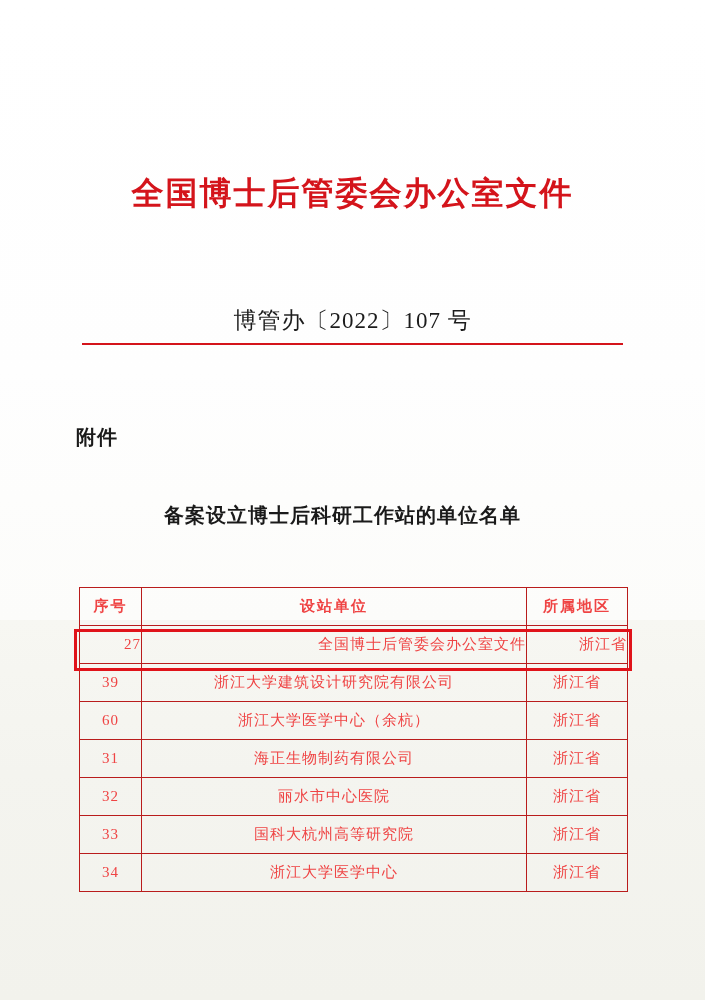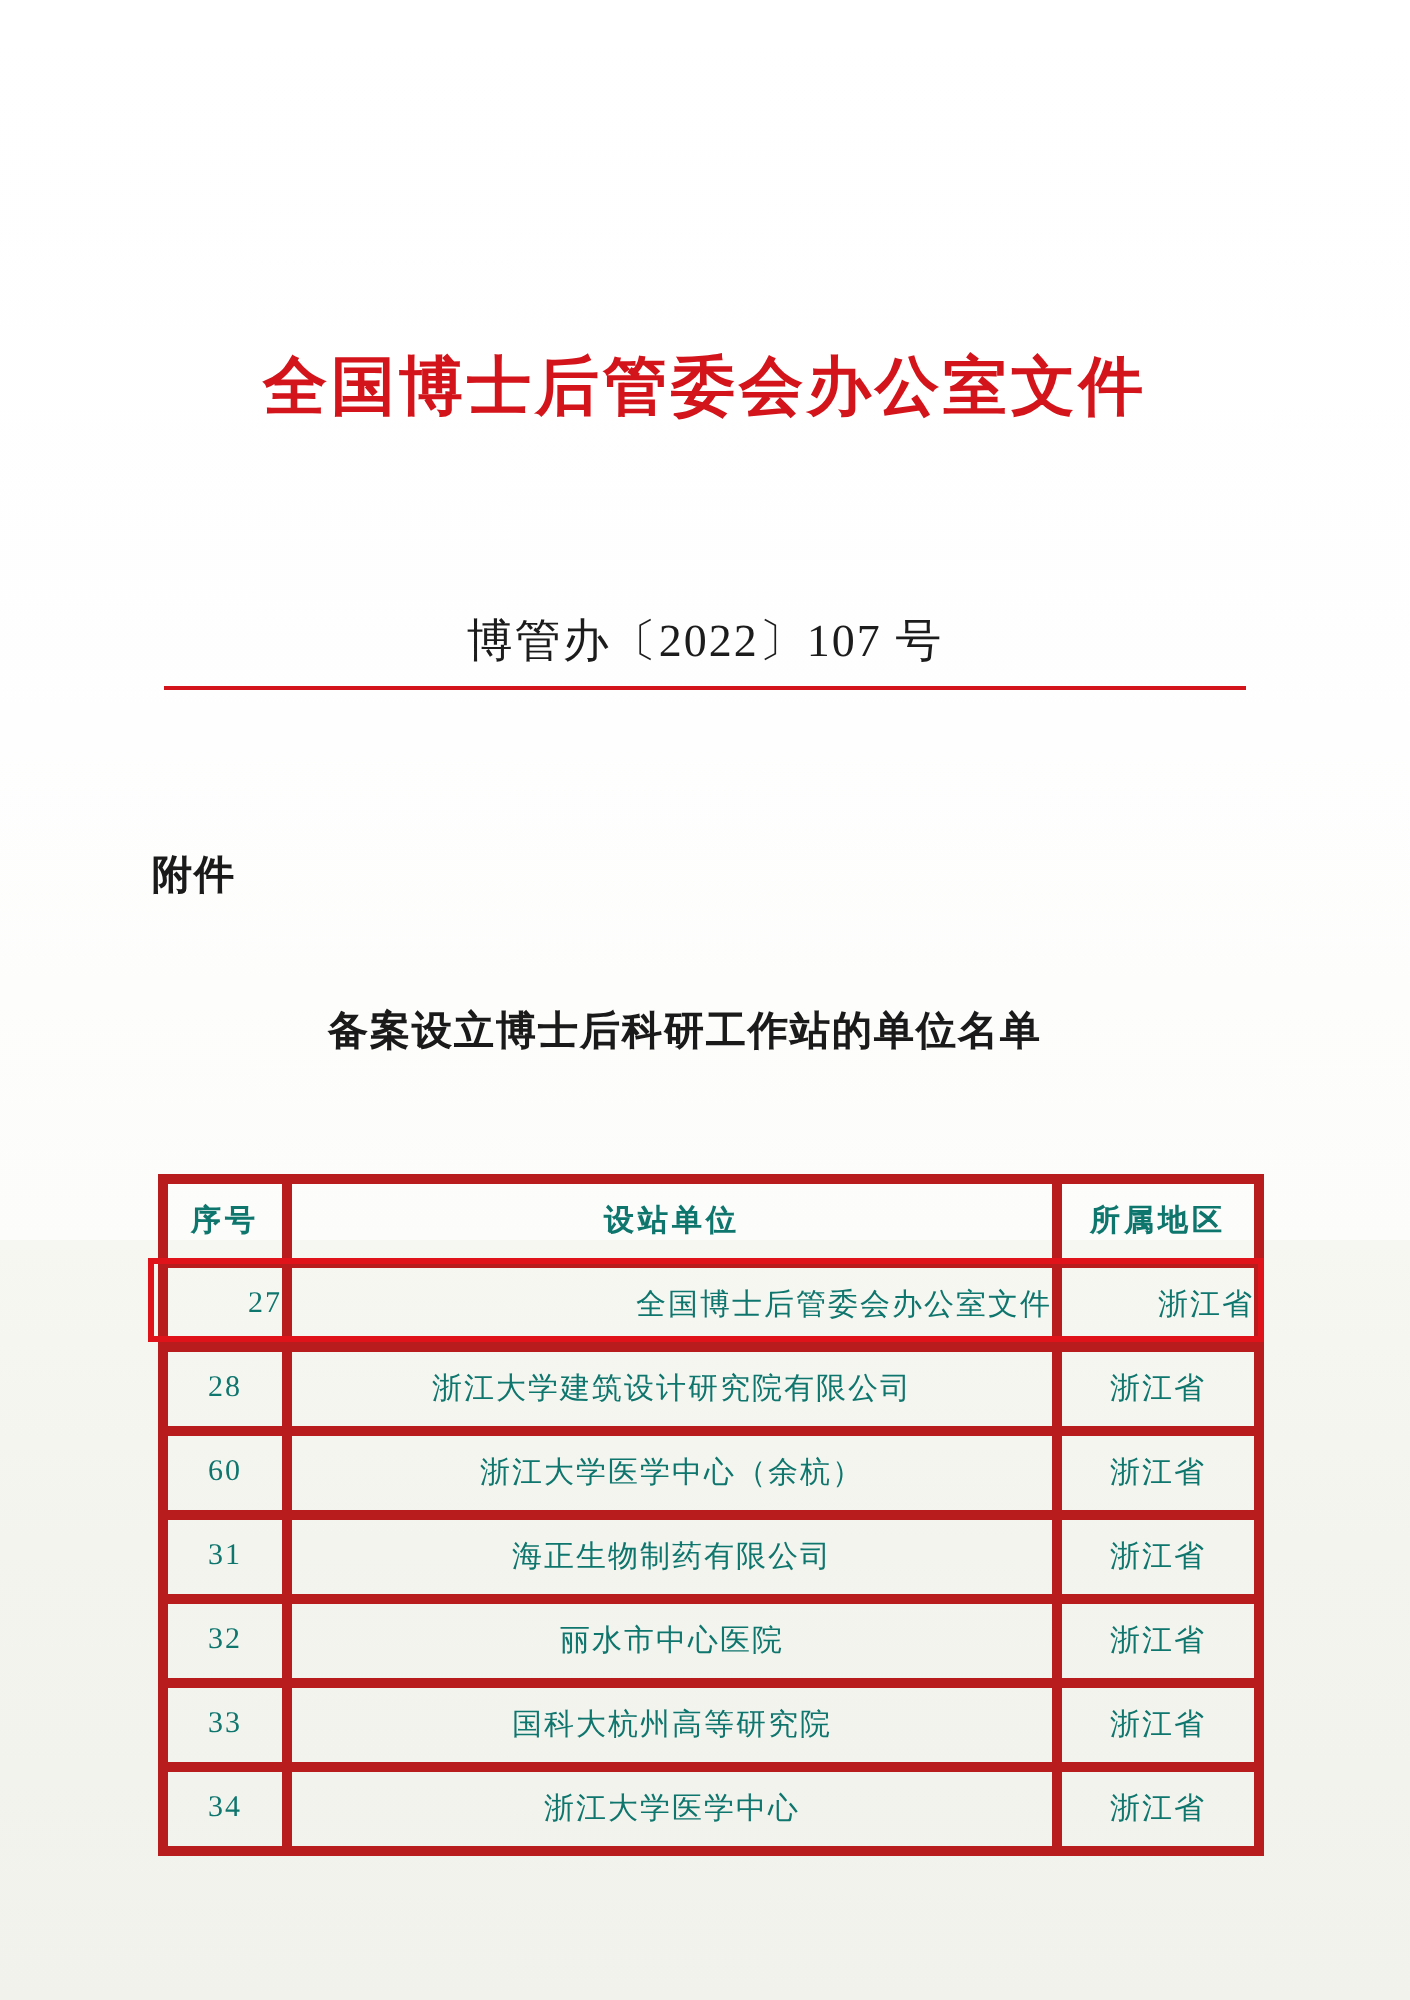--- a/index.html
+++ b/index.html
@@ -88,27 +88,27 @@
   }
   table.unit-table {
     position: absolute;
     top: 587px;
     left: 79px;
     width: 548px;
     border-collapse: collapse;
     table-layout: fixed;
   }
   table.unit-table td, table.unit-table th {
-    border: 5px solid #b91c1c;
+    border: 1px solid #b91c1c;
     height: 37px;
     text-align: center;
     font-size: 15px;
     font-weight: normal;
     letter-spacing: 1px;
-    color: #0f766e;
+    color: #ef4444;
     padding: 0;
   }
   table.unit-table thead th {
     font-weight: bold;
     letter-spacing: 2px;
   }
   .col-no { width: 62px; }
   .col-unit { width: 385px; }
   .col-region { width: 101px; }
   tr.highlight-row td {
@@ -159,21 +159,21 @@
           <th>所属地区</th>
         </tr>
       </thead>
       <tbody>
         <tr class="highlight-row">
           <td>27</td>
           <td>全国博士后管委会办公室文件</td>
           <td>浙江省</td>
         </tr>
         <tr>
-          <td>28</td>
+          <td>39</td>
           <td>浙江大学建筑设计研究院有限公司</td>
           <td>浙江省</td>
         </tr>
         <tr>
           <td>60</td>
           <td>浙江大学医学中心（余杭）</td>
           <td>浙江省</td>
         </tr>
         <tr>
           <td>31</td>

